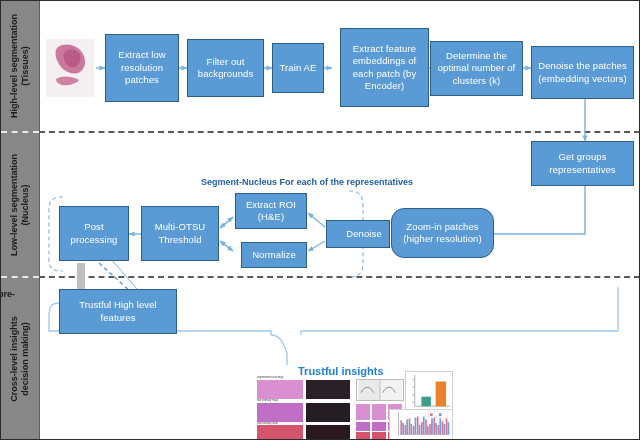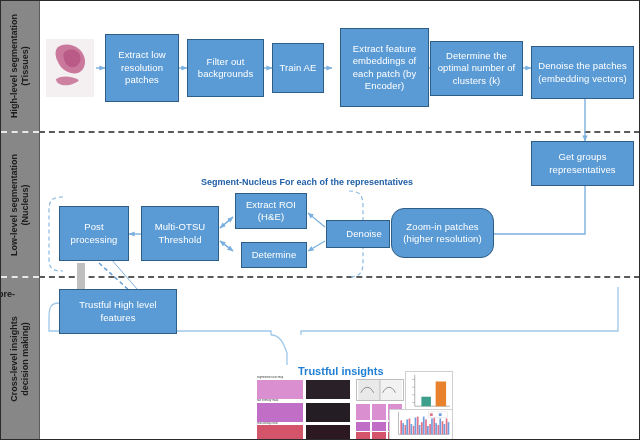--- a/index.html
+++ b/index.html
@@ -203,21 +203,21 @@
   <div class="box" style="left:530px;top:140px;width:103px;height:45px;">Get groups representatives</div>
 
   <div class="seg-title" style="left:200px;top:176px;">Segment-Nucleus For each of the representatives</div>
 
   <div class="box" style="left:390px;top:207px;width:103px;height:50px;border-radius:13px;">Zoom-in patches (higher resolution)</div>
 
   <div class="box" style="left:325px;top:219px;width:64px;height:28px;padding-left:16px;">Denoise</div>
 
   <div class="box" style="left:234px;top:192px;width:72px;height:36px;">Extract ROI (H&amp;E)</div>
 
-  <div class="box" style="left:240px;top:241px;width:66px;height:26px;">Determine</div>
+  <div class="box" style="left:240px;top:241px;width:66px;height:26px;">Normalize</div>
 
   <div class="box" style="left:140px;top:205px;width:78px;height:55px;">Multi-OTSU Threshold</div>
 
   <div class="box" style="left:58px;top:205px;width:70px;height:55px;">Post processing</div>
 
   <div class="graybar" style="left:76px;top:262px;width:8px;height:26px;"></div>
 
   <div class="box" style="left:58px;top:288px;width:118px;height:45px;">Trustful High level features</div>
 
   <div class="trust-title" style="left:297px;top:364px;">Trustful insights</div>

